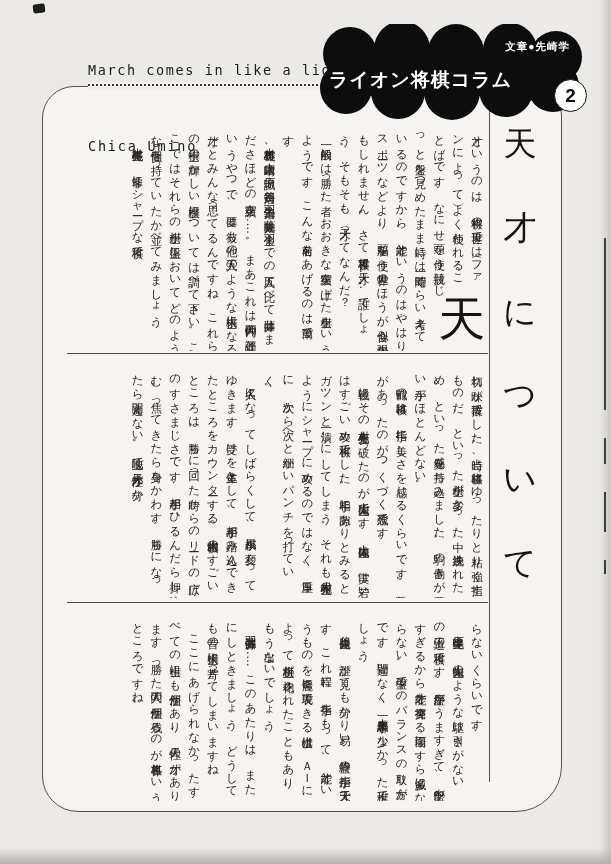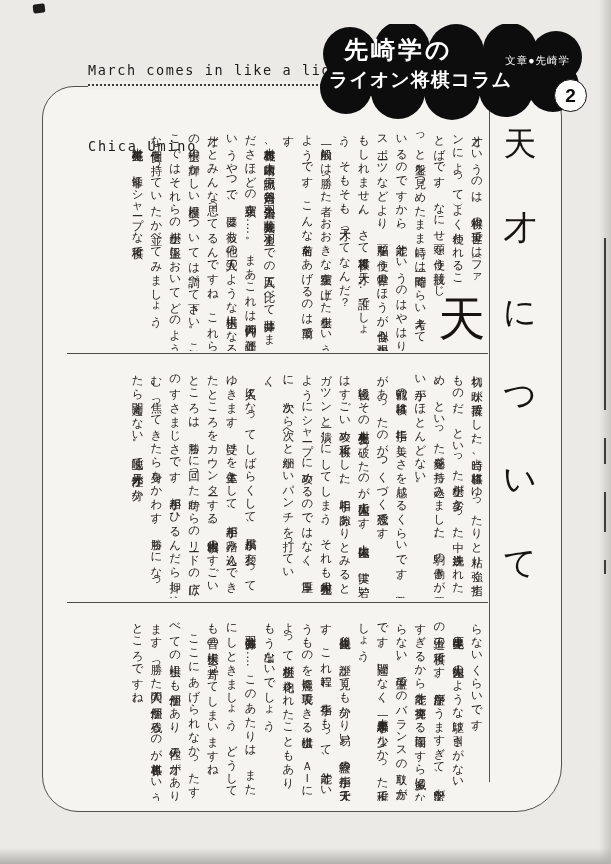--- a/index.html
+++ b/index.html
@@ -36,22 +36,22 @@
   .author-name{position:absolute;left:88px;top:93px;z-index:4;
     font-family:"DejaVu Sans Mono",monospace;font-size:13.5px;
     letter-spacing:1.8px;color:#1b1b19;white-space:nowrap;margin-top:45px;}
 
   
   .column-badge{position:absolute;left:316px;top:24px;width:272px;height:96px;z-index:5;}
   .column-badge svg{position:absolute;left:0;top:0;}
   .badge-line1{position:absolute;left:28px;top:10px;color:#fff;
     font-family:"Liberation Sans","DejaVu Sans",sans-serif;font-weight:bold;
     font-size:24px;letter-spacing:3px;white-space:nowrap;}
-  .badge-credit{position:absolute;right:18px;top:30px;color:#fff;
-    font-family:"Liberation Sans","DejaVu Sans",sans-serif;font-weight:normal;
+  .badge-credit{position:absolute;right:18px;top:16px;color:#fff;
+    font-family:"Liberation Sans","DejaVu Sans",sans-serif;font-weight:bold;
     font-size:10.5px;letter-spacing:1px;white-space:nowrap;}
   .badge-line2{position:absolute;left:13px;top:43px;color:#fff;
     font-family:Liberation Sans, sans-serif;font-weight:bold;
     font-size:19px;letter-spacing:1px;white-space:nowrap;}
   .issue-circle{position:absolute;right:1px;top:55px;width:31px;height:31px;
     background:#fdfdfc;border:1.5px solid #111;border-radius:50%;
     display:flex;align-items:center;justify-content:center;
     font-family:"Liberation Sans","DejaVu Sans",sans-serif;font-weight:bold;
     font-size:19px;color:#0d0d0d;}
 
@@ -107,21 +107,20 @@
         <circle cx="194" cy="26" r="27"></circle>
       <circle cx="240" cy="33" r="26"></circle>
       <circle cx="30" cy="64" r="26"></circle>
         <circle cx="82" cy="68" r="27"></circle>
       <circle cx="136" cy="68" r="28"></circle>
         <circle cx="190" cy="66" r="27"></circle>
       <circle cx="237" cy="62" r="26"></circle>
       <rect x="14" y="24" width="238" height="48" rx="24"></rect>
     </g>
   </svg>
-  <div class="badge-line1">先崎学の</div>
   <div class="badge-credit">文章●先崎学</div>
   <div class="badge-line2">ライオン将棋コラム</div>
   <div class="issue-circle">2</div>
 </div>
 
 <div class="paper-frame">
 
   <div class="column-separator"></div>
 
   <div class="article-title">

